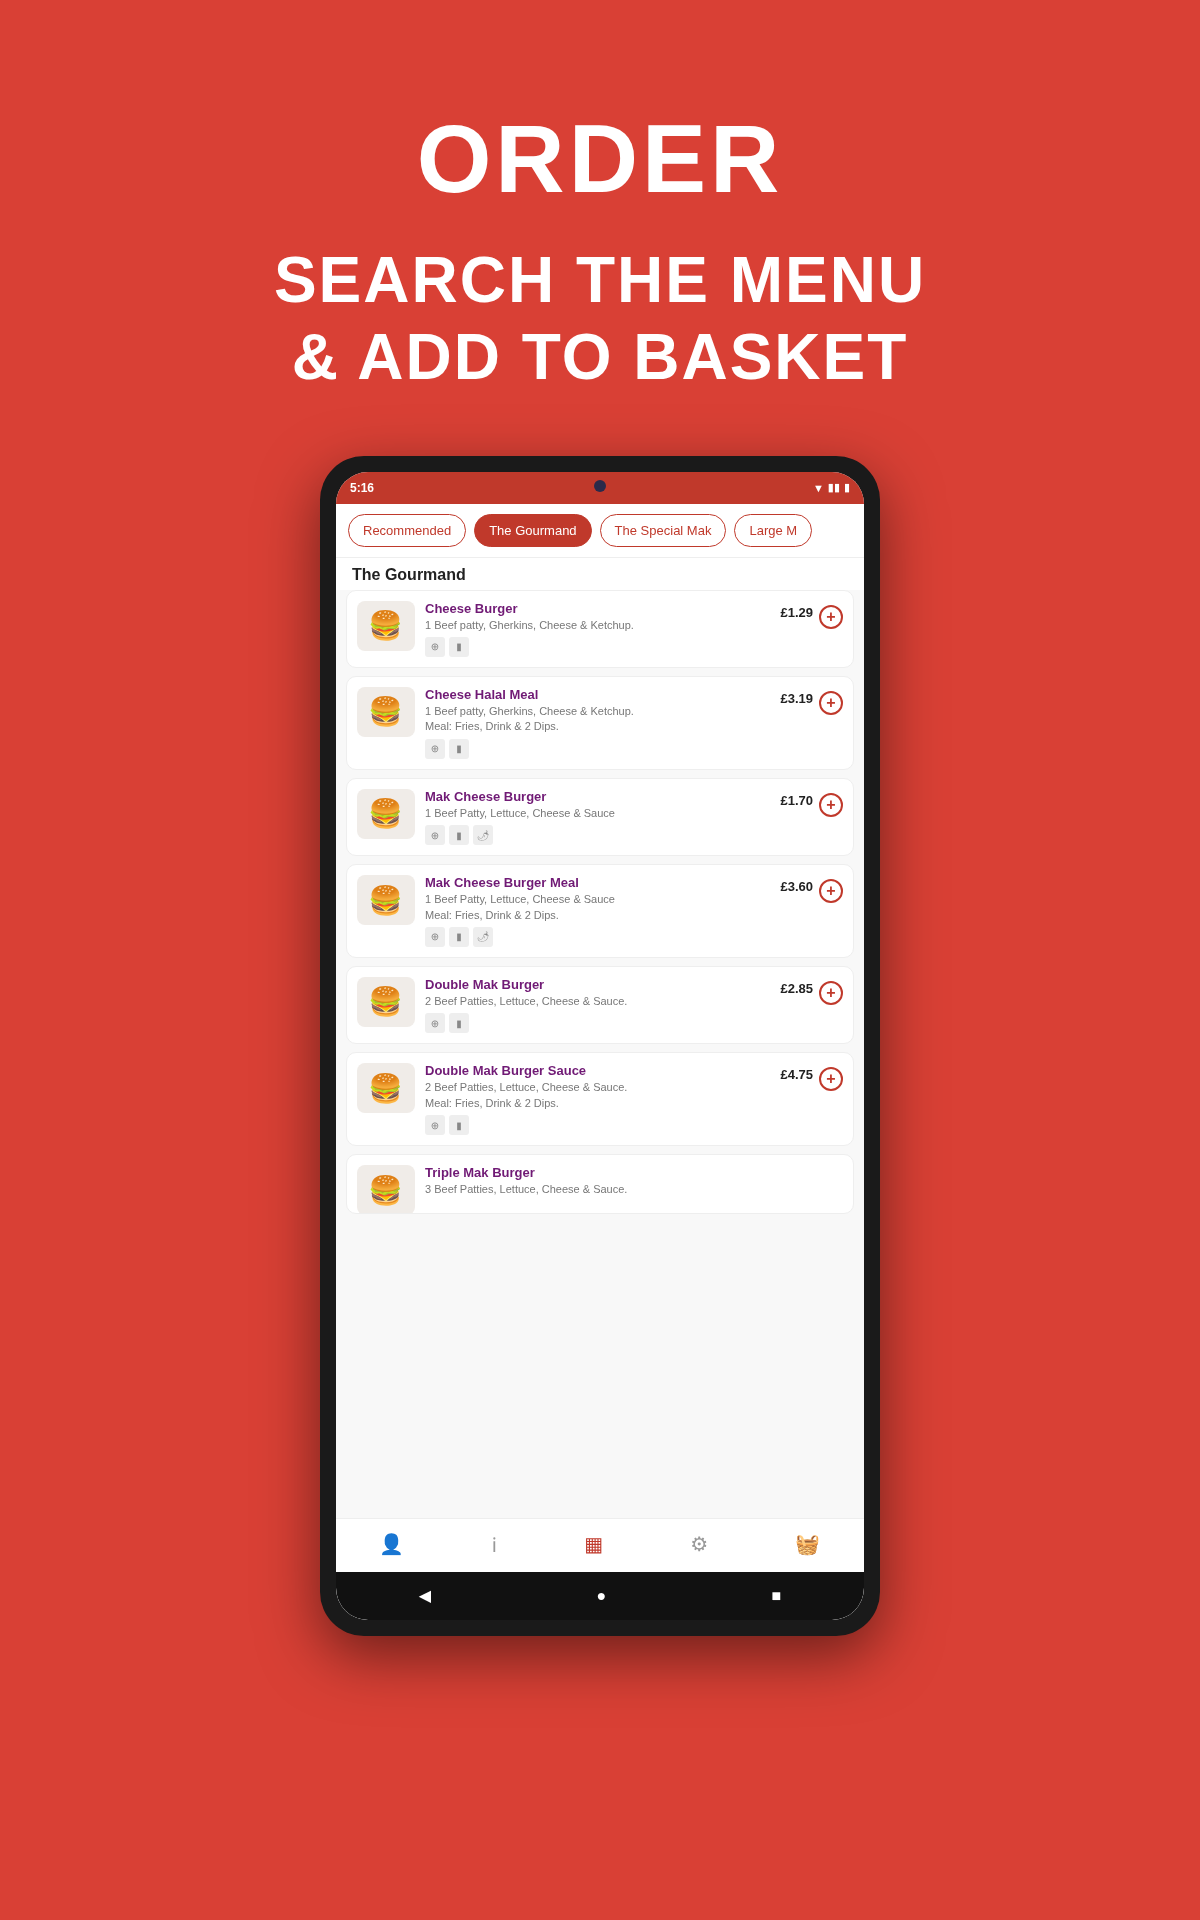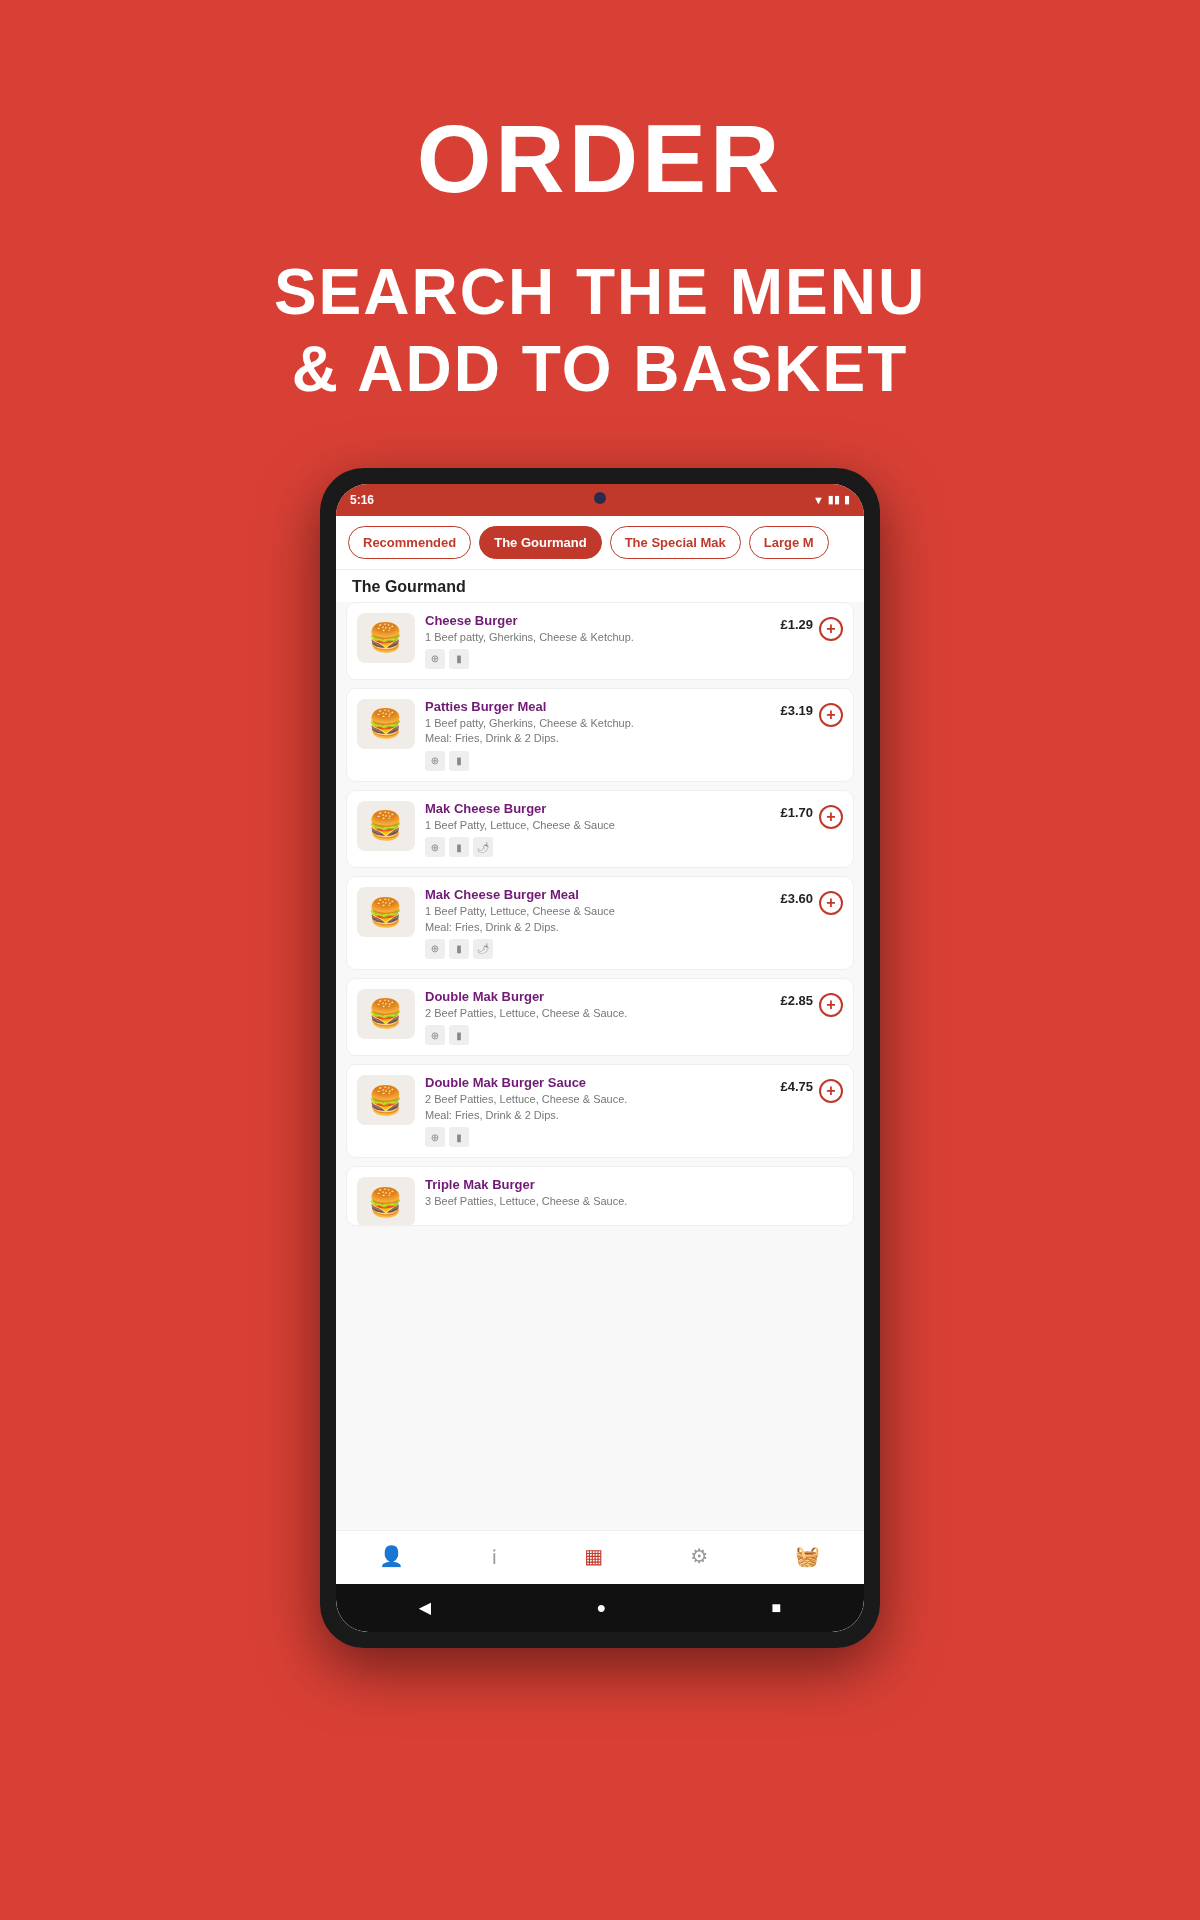--- a/index.html
+++ b/index.html
@@ -21,21 +21,21 @@
       font-weight: 900;
       text-align: center;
       margin-top: 104px;
       letter-spacing: 4px;
     }
     .page-subtitle {
       color: white;
       font-size: 64px;
       font-weight: 900;
       text-align: center;
-      margin-top: 40px;
+      margin-top: 28px;
       line-height: 1.2;
       letter-spacing: 2px;
     }
 
     
     .device {
       width: 560px;
       height: 1180px;
       background: #1a1a1a;
       border-radius: 44px;
@@ -117,21 +117,21 @@
       gap: 8px;
       overflow-x: hidden;
       background: white;
       border-bottom: 1px solid #eee;
     }
     .tab {
       padding: 8px 14px;
       border-radius: 24px;
       border: 1.5px solid #c0392b;
       font-size: 13px;
-      font-weight: 700;
+      font-weight: 400;
       white-space: nowrap;
       cursor: pointer;
       flex-shrink: 0;
     }
     .tab-inactive {
       color: #c0392b;
       background: white;
     }
     .tab-active {
       background: #c0392b;
@@ -314,21 +314,21 @@
         </div>
         <div class="item-price-add">
           <span class="item-price">£1.29</span>
           <div class="add-btn">+</div>
         </div>
       </div>
 
       <div class="menu-item">
         <div class="item-image">🍔</div>
         <div class="item-info">
-          <div class="item-name">Patties Burger Meal</div>
+          <div class="item-name">Cheese Halal Meal</div>
           <div class="item-desc">1 Beef patty, Gherkins, Cheese &amp; Ketchup.<br>Meal: Fries, Drink &amp; 2 Dips.</div>
           <div class="item-tags">
             <div class="tag-icon">⊕</div>
             <div class="tag-icon">▮</div>
           </div>
         </div>
         <div class="item-price-add">
           <span class="item-price">£3.19</span>
           <div class="add-btn">+</div>
         </div>

